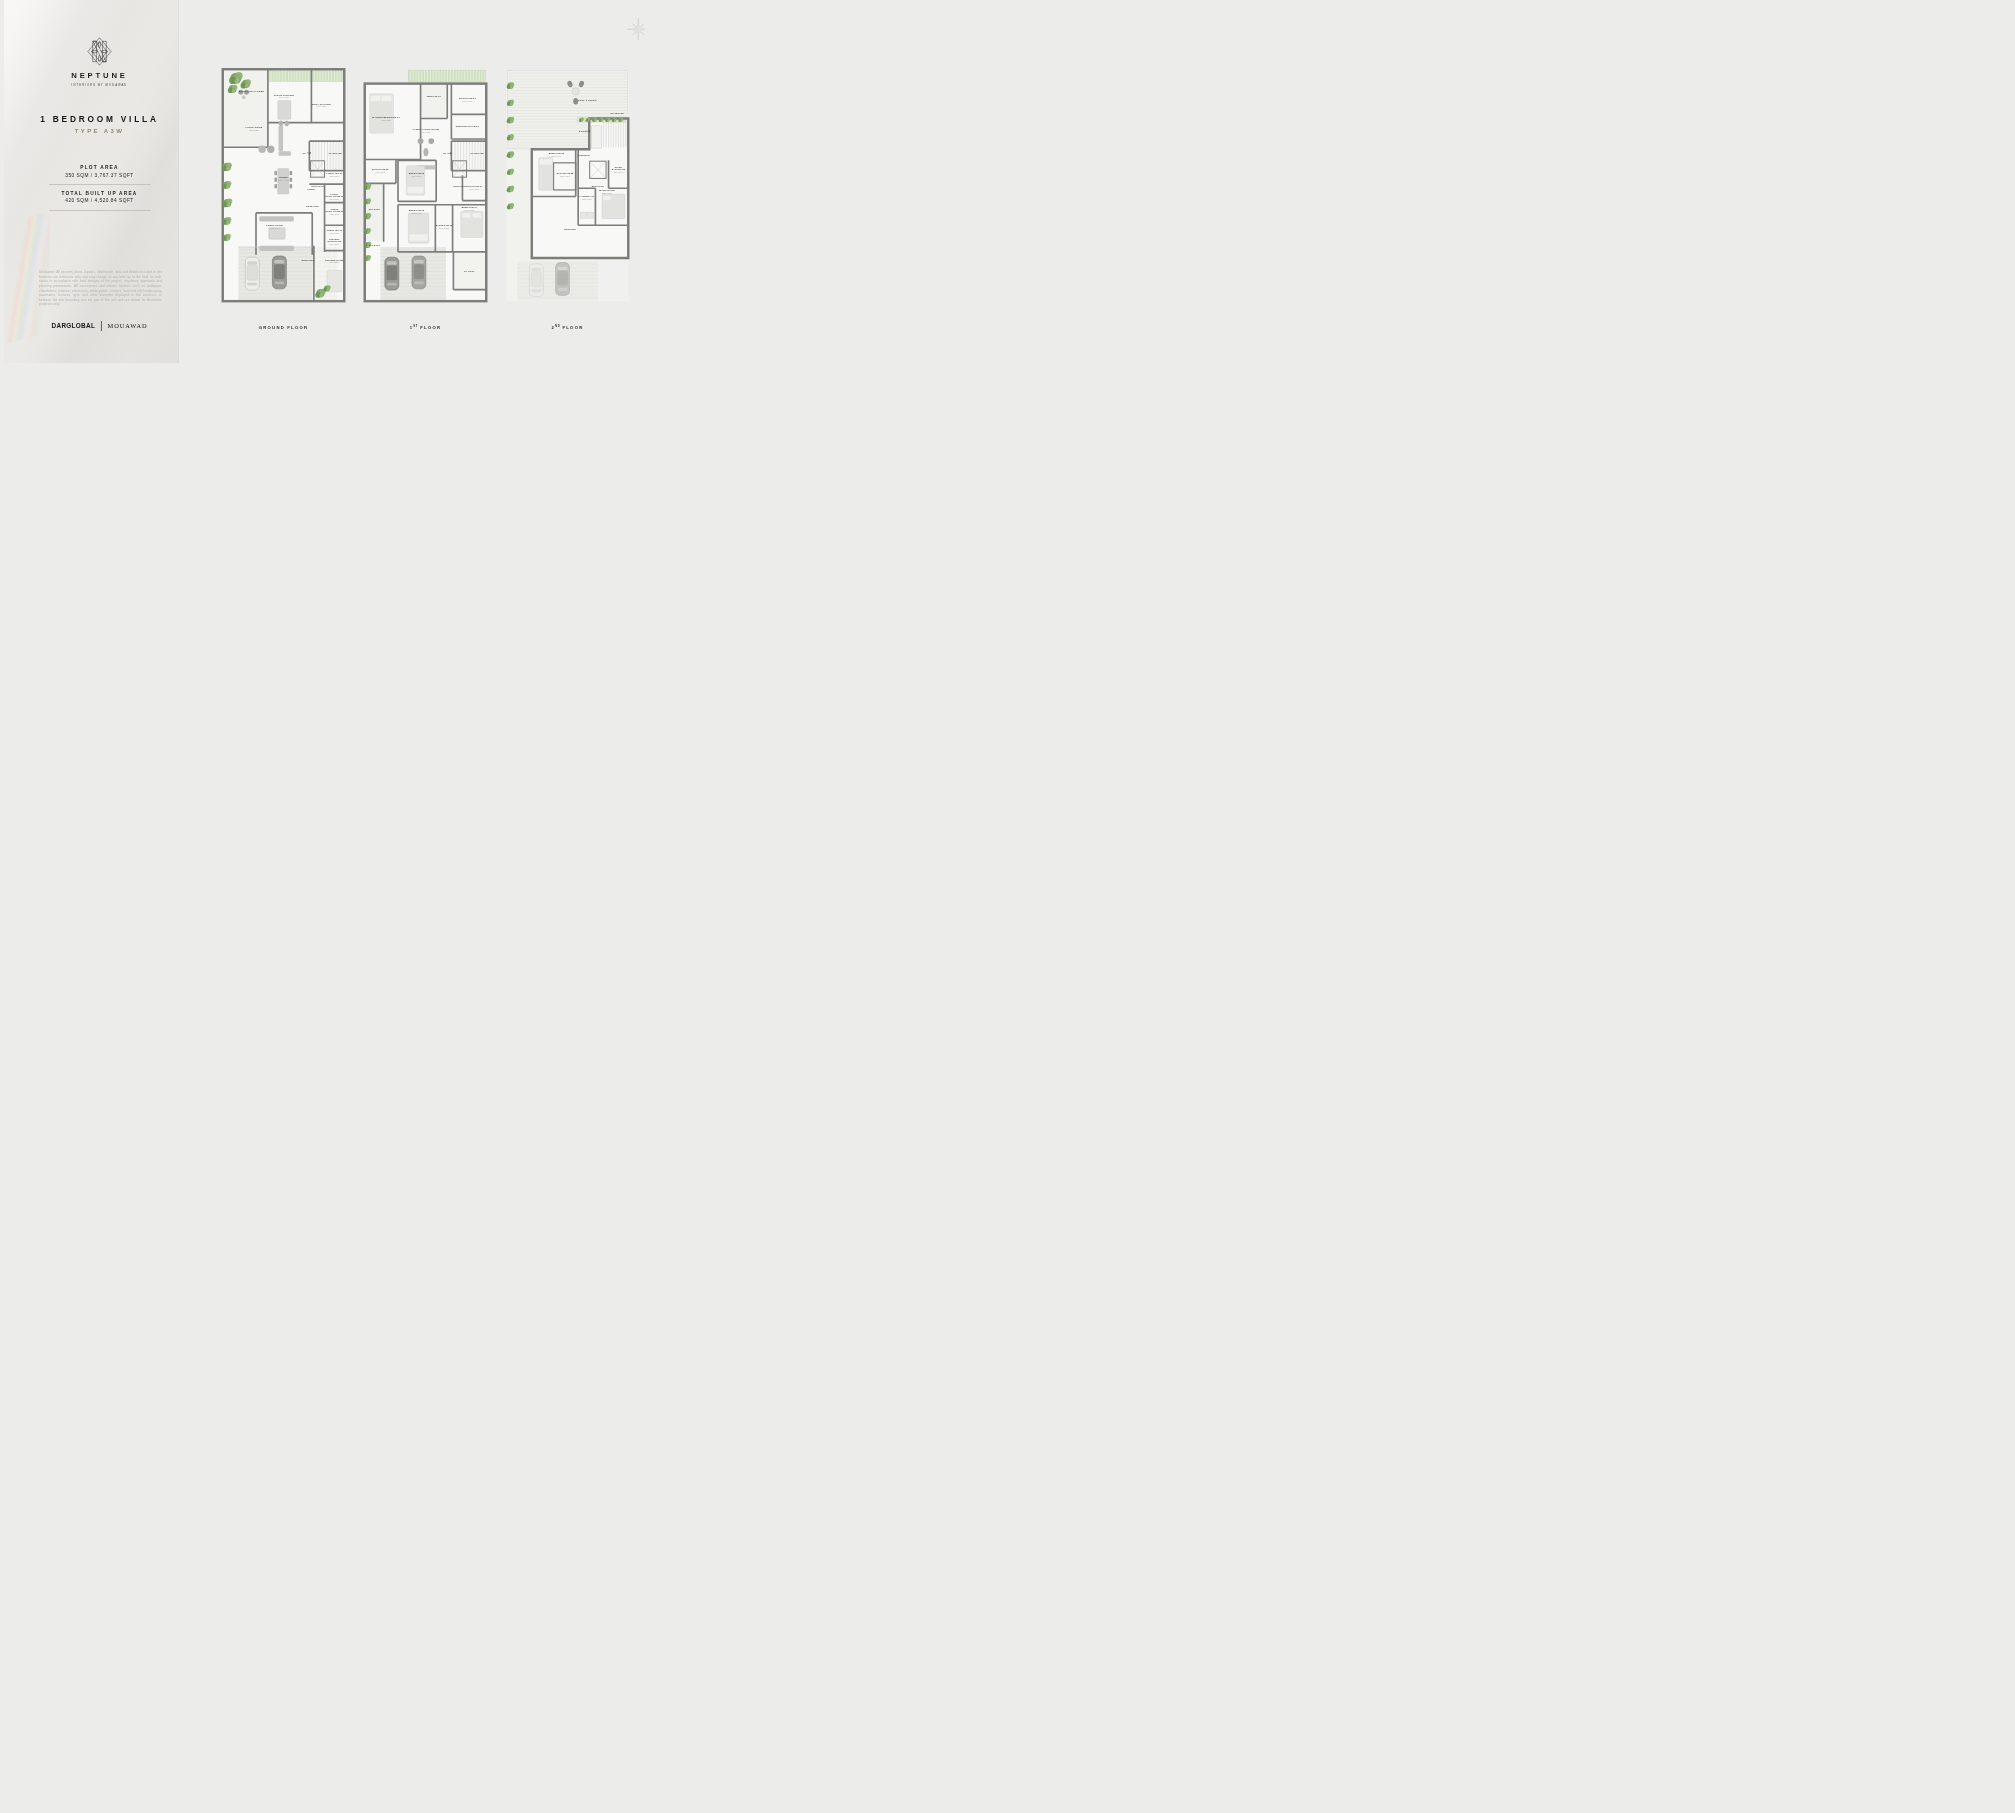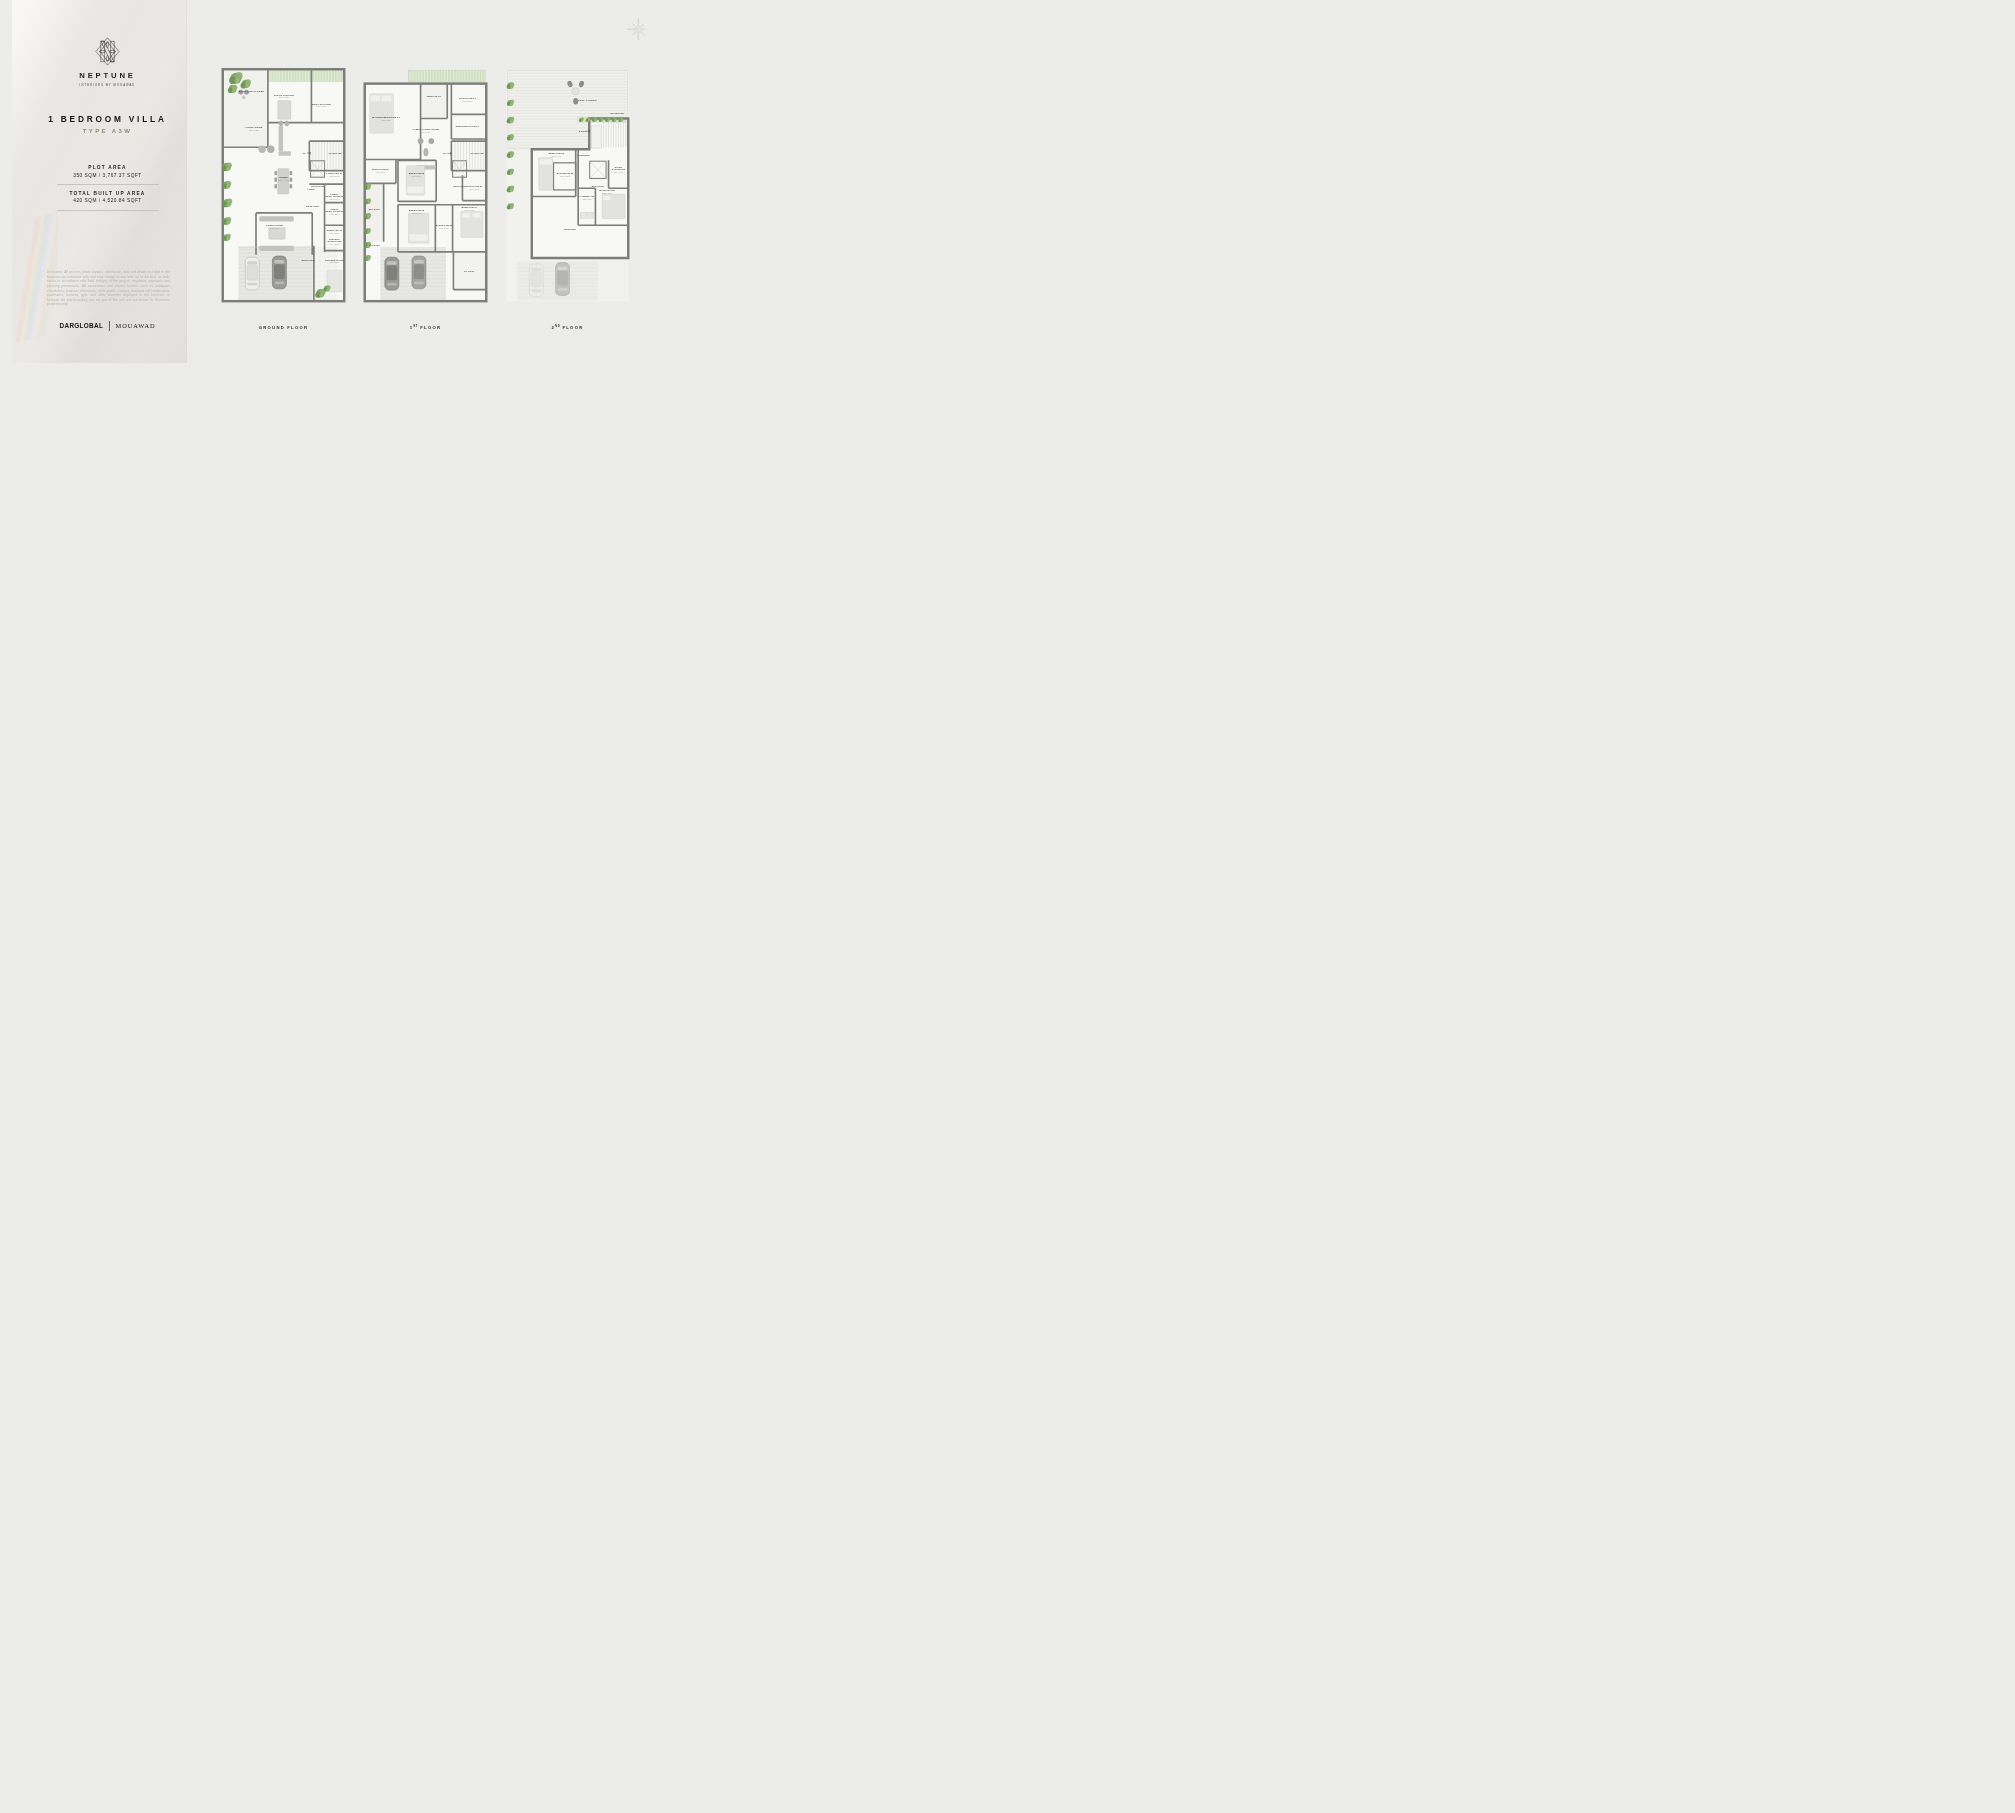--- a/index.html
+++ b/index.html
@@ -1,20 +1,20 @@
 <!DOCTYPE html>
 <html style="font-size:6.4px"><head>
 <meta charset="utf-8">
 <style>
   html,body{margin:0;padding:0;background:#ececea;}
   *{box-sizing:border-box;}
   .page{position:relative;width:645px;height:363px;background:#ececea;overflow:hidden;
         font-family:"Liberation Sans","DejaVu Sans",sans-serif;color:#2d2d2b;}
   
-  .left{position:absolute;left:12px;top:0;width:175px;height:363px;
+  .left{position:absolute;left:4px;top:0;width:175px;height:363px;
         background:linear-gradient(118deg,#f0eeec 0%,#e8e6e3 35%,#eceae7 60%,#e1dfdb 100%);
         border-right:0.4px solid rgba(0,0,0,.05);}
   .sheen{position:absolute;inset:0;pointer-events:none;background:
         linear-gradient(115deg, rgba(255,255,255,.5) 6%, rgba(255,255,255,0) 24%),
         linear-gradient(115deg, rgba(0,0,0,0) 52%, rgba(0,0,0,.04) 68%, rgba(0,0,0,0) 86%);}
   .prism{position:absolute;left:-5.6px;bottom:24px;width:52px;height:121px;transform:skewY(-14deg);opacity:.75;
         pointer-events:none;background:
         linear-gradient(100deg, transparent 38%, rgba(255,170,150,.22) 45%, rgba(255,230,150,.18) 50%, rgba(160,215,160,.18) 55%, rgba(150,185,255,.16) 60%, transparent 66%),
         linear-gradient(100deg, transparent 68%, rgba(255,170,150,.14) 74%, rgba(160,215,160,.12) 80%, transparent 88%);}
   .logo-block{position:absolute;left:0;top:37px;width:191px;text-align:center;}

